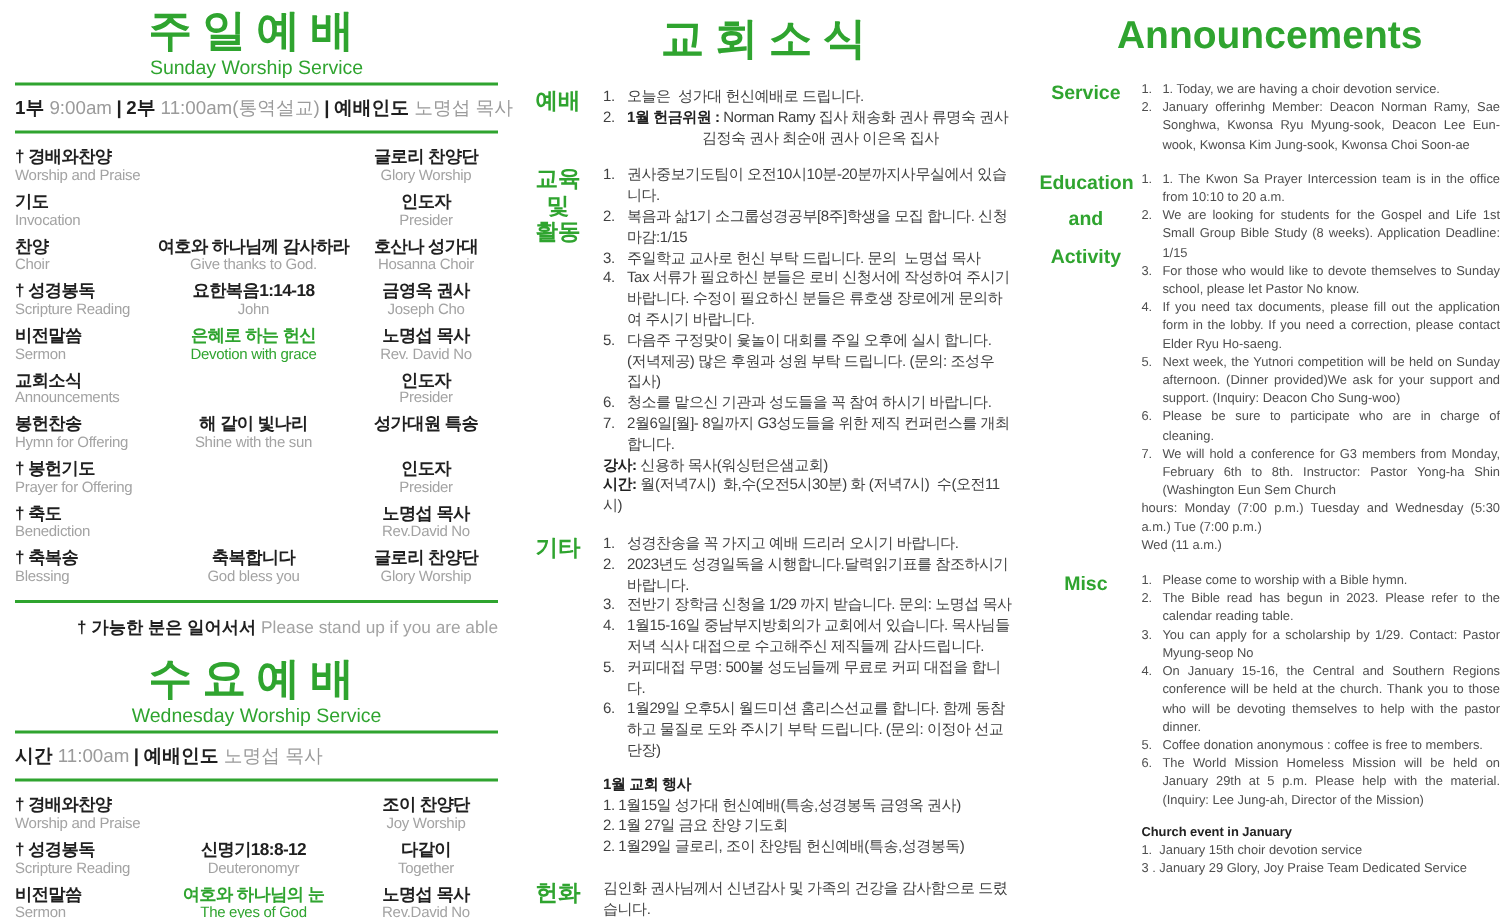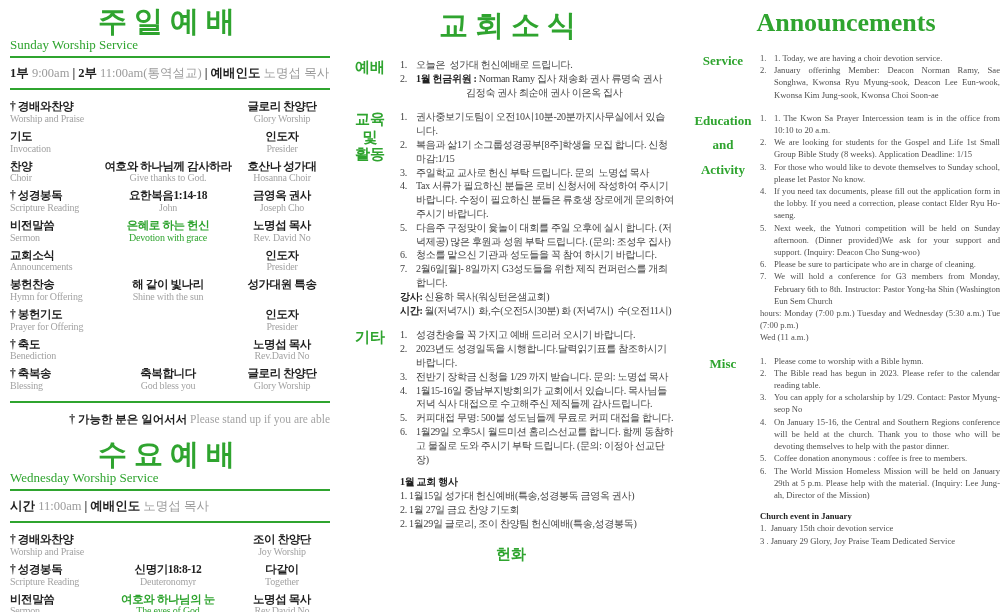--- a/index.html
+++ b/index.html
@@ -1,26 +1,26 @@
 <!DOCTYPE html>
 <html style="--green: #2fa42f;"><head>
 <meta charset="utf-8">
 <style>
   :root{ --green:#2fa42f; --dark:#1f1f1f; --gray:#a3a3a3; --body:#3f3f3f; }
   *{ box-sizing:border-box; }
   html,body{ margin:0; padding:0; background:#fff; }
   body{ width:1008px; height:612px; overflow:hidden;
         font-family:"Liberation Sans","DejaVu Sans",sans-serif; }
-  .page{ display:flex; width:1008px; height:612px; padding:4px 6px;font-family:Liberation Serif, serif; }
+  .page{ display:flex; width:1008px; height:612px; padding:4px 6px; }
 
   
   .col-left{ width:330px; padding:2px 4px 0 4px; }
   .svc-title{ text-align:center; color:var(--green); font-size:29px; font-weight:bold;
               letter-spacing:7px; line-height:1.05; }
-  .svc-sub{ text-align:left; color:var(--green); font-size:13px; margin-top:1px; }
+  .svc-sub{ text-align:center; color:var(--green); font-size:13px; margin-top:1px; }
   .ghr{ border:none; border-top:2px solid var(--green); margin:3px 0; height:0; }
   .sched{ text-align:left; font-size:12.5px; color:#9b9b9b; padding:4px 0 3px;
           white-space:nowrap; }
   .sched b{ color:var(--dark); }
   .sched .sep{ color:var(--dark); font-weight:bold; padding:0 3px; }
   .rows{ padding:7px 0 1px; }
   .srow{ display:flex; margin-bottom:6px; }
   .cell{ line-height:1.1; overflow:hidden; }
   .cell .k{ display:block; font-size:11.5px; font-weight:bold; color:var(--dark);
             letter-spacing:-0.4px; white-space:nowrap; }
@@ -367,20 +367,25 @@
             </div>
             <div class="nline">
               <span class="txt"><span>2. 1월29일 글로리, 조이 찬양팀 헌신예배(특송,성경봉독)</span></span>
             </div>
           </div>
         </div>
         <div class="sec sec-3">
           <div class="sec-label">
             <div>헌화</div>
           </div>
+          <div class="sec-body">
+            <div class="nline">
+              <span class="txt"><span>김인화 권사님께서 신년감사 및 가족의 건강을 감사함으로 드렸습니다.</span></span>
+            </div>
+          </div>
         </div>
       </div>
   </div>
 
   <div class="col-right ann">
     <div class="ann-title">Announcements</div>
     <div id="ann-secs">
         <div class="sec sec-0">
           <div class="sec-label">
             <div>Service</div>

